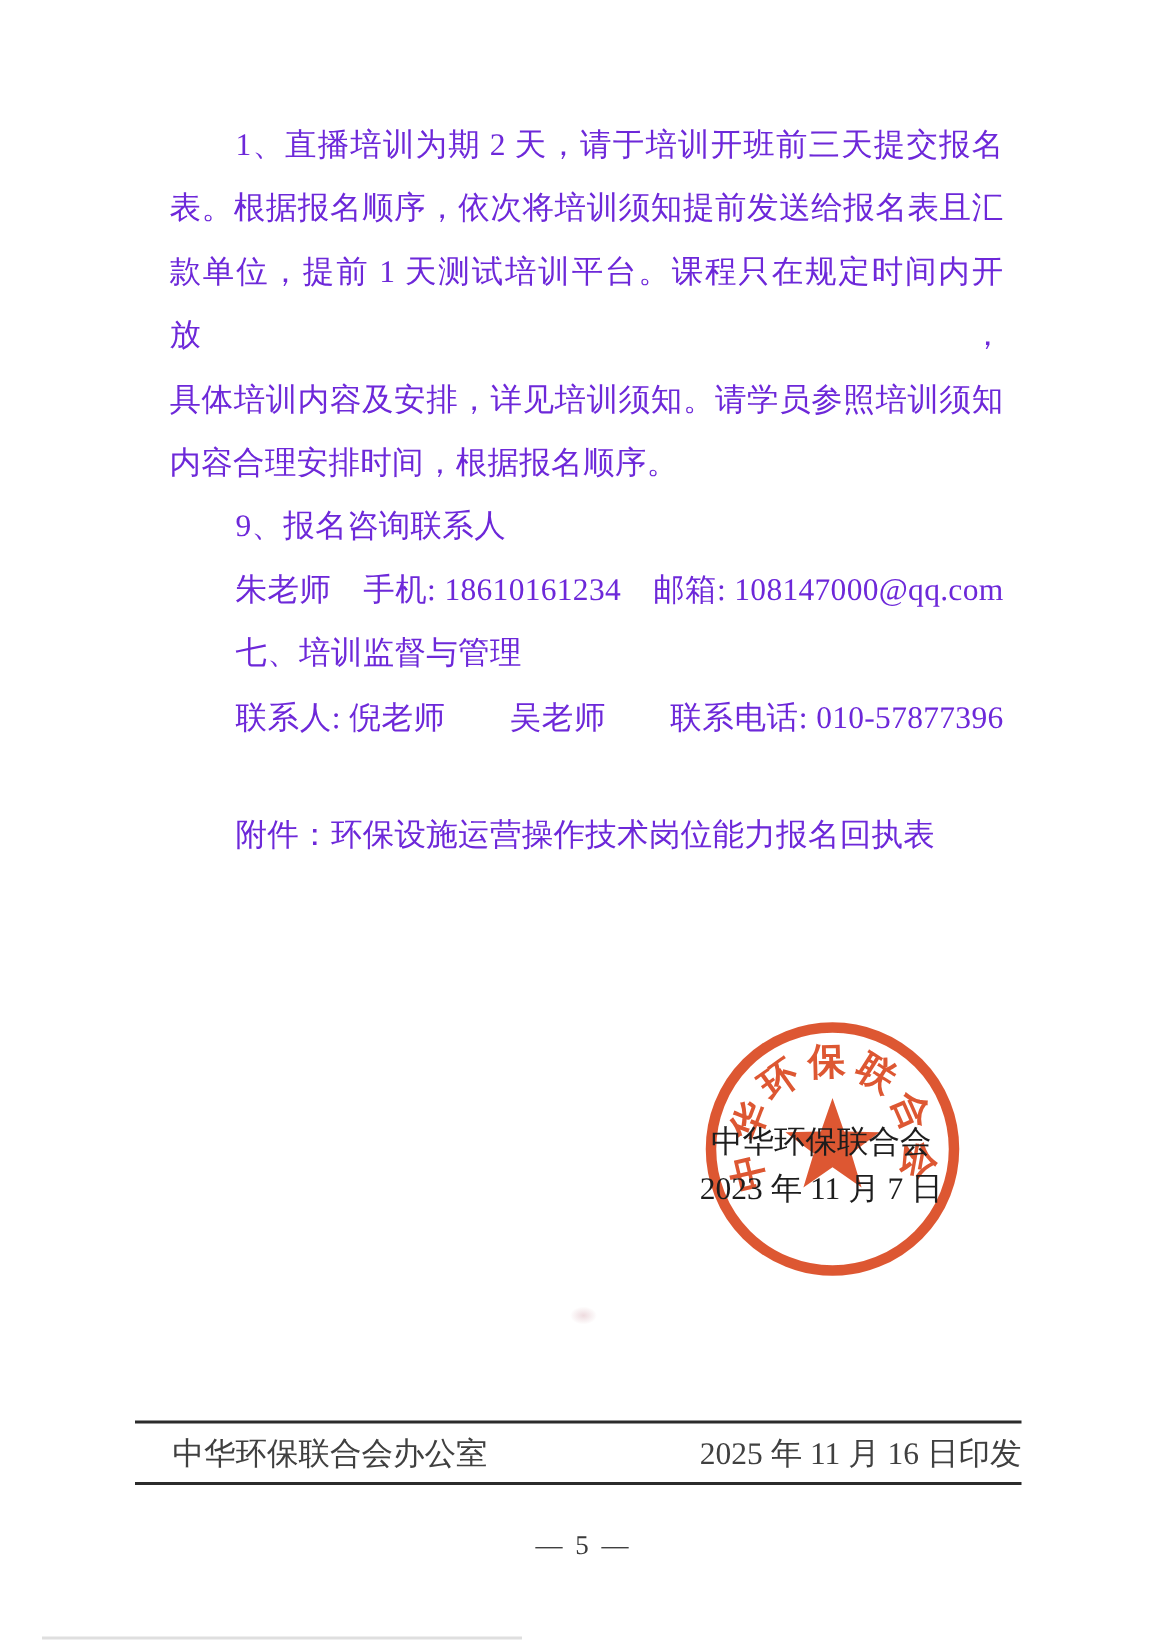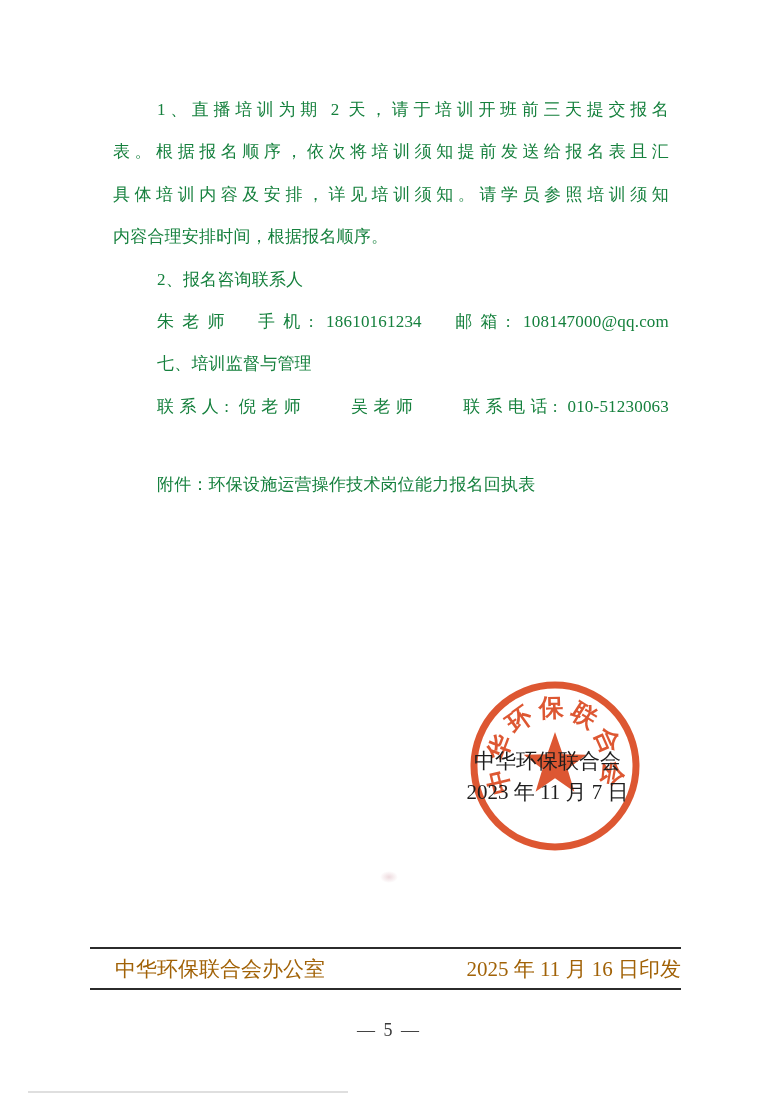--- a/index.html
+++ b/index.html
@@ -10,24 +10,24 @@
     background: #ffffff;
     font-family: "Liberation Serif", "DejaVu Serif", serif;
     color: #1f1f1f;
     overflow: hidden;
   }
   .page { position: absolute; inset: 0; }
 
   
   .body-text {
     position: absolute;
-    left: 113px; top: 89px; width: 556px;
-    font-size: 17px;
+    left: 113px; top: 75px; width: 556px;
+    font-size: 21px;
     line-height: 42.4px;
-    color: #15803d;
+    color: #6d28d9;
     letter-spacing: 0.2px;
   }
   .body-text .line { white-space: pre-wrap; }
   .body-text .line.indent { padding-left: 44px; }
   .body-text .line.fill {
     text-align: justify;
     text-align-last: justify;
   }
   .attachment-line {
     padding-left: 44px;
@@ -66,21 +66,21 @@
   .footer-rule.top { top: 947px; }
   .footer-rule.bottom { top: 988px; }
   .footer-row {
     position: absolute;
     left: 90px; top: 952px; width: 591px;
     display: flex;
     justify-content: space-between;
     align-items: center;
     font-size: 21px;
     line-height: 34px;
-    color: #a16207;
+    color: #404040;
     white-space: nowrap;
   }
   .footer-row .office { padding-left: 25px; }
   .page-number {
     position: absolute;
     left: 0; top: 1020px; width: 778px;
     text-align: center;
     font-size: 18px;
     letter-spacing: 2px;
     color: #3a3a3a;
@@ -102,26 +102,27 @@
 </style>
 </head>
 <body>
 
 <div class="page">
 
   <div class="body-text">
 
     <div class="line indent fill">1、直播培训为期 2 天，请于培训开班前三天提交报名</div>
       <div class="line fill">表。根据报名顺序，依次将培训须知提前发送给报名表且汇</div>
+      <div class="line fill">款单位，提前 1 天测试培训平台。课程只在规定时间内开放，</div>
       <div class="line fill">具体培训内容及安排，详见培训须知。请学员参照培训须知</div>
       <div class="line">内容合理安排时间，根据报名顺序。</div>
-      <div class="line indent">2、报名咨询联系人</div>
+      <div class="line indent">9、报名咨询联系人</div>
       <div class="line indent fill">朱老师　手机: 18610161234　邮箱: 108147000@qq.com</div>
       <div class="line indent">七、培训监督与管理</div>
-      <div class="line indent fill">联系人: 倪老师　　吴老师　　联系电话: 010-51230063</div>
+      <div class="line indent fill">联系人: 倪老师　　吴老师　　联系电话: 010-57877396</div>
       <div class="attachment-line">附件：环保设施运营操作技术岗位能力报名回执表</div>
   </div>
 
   <div class="seal">
     <svg viewBox="0 0 200 200">
       <circle cx="100" cy="100" r="81" fill="none" stroke-width="7" stroke="#dc4f28"></circle>
       <path id="sealArc" d="M 56.7 125 A 50 50 0 1 1 143.3 125" fill="none"></path>
       <text font-size="25" font-weight="bold" letter-spacing="4.5" font-family="Liberation Serif, DejaVu Serif, serif" fill="#dc4f28">
         <textPath href="#sealArc">中华环保联合会</textPath>
       </text>

